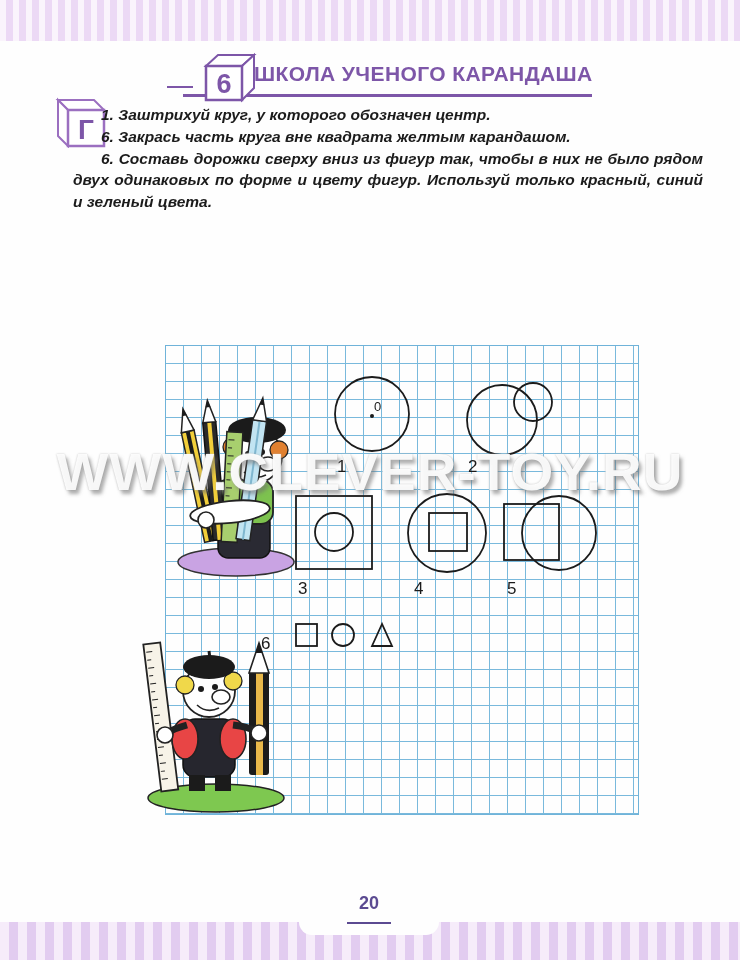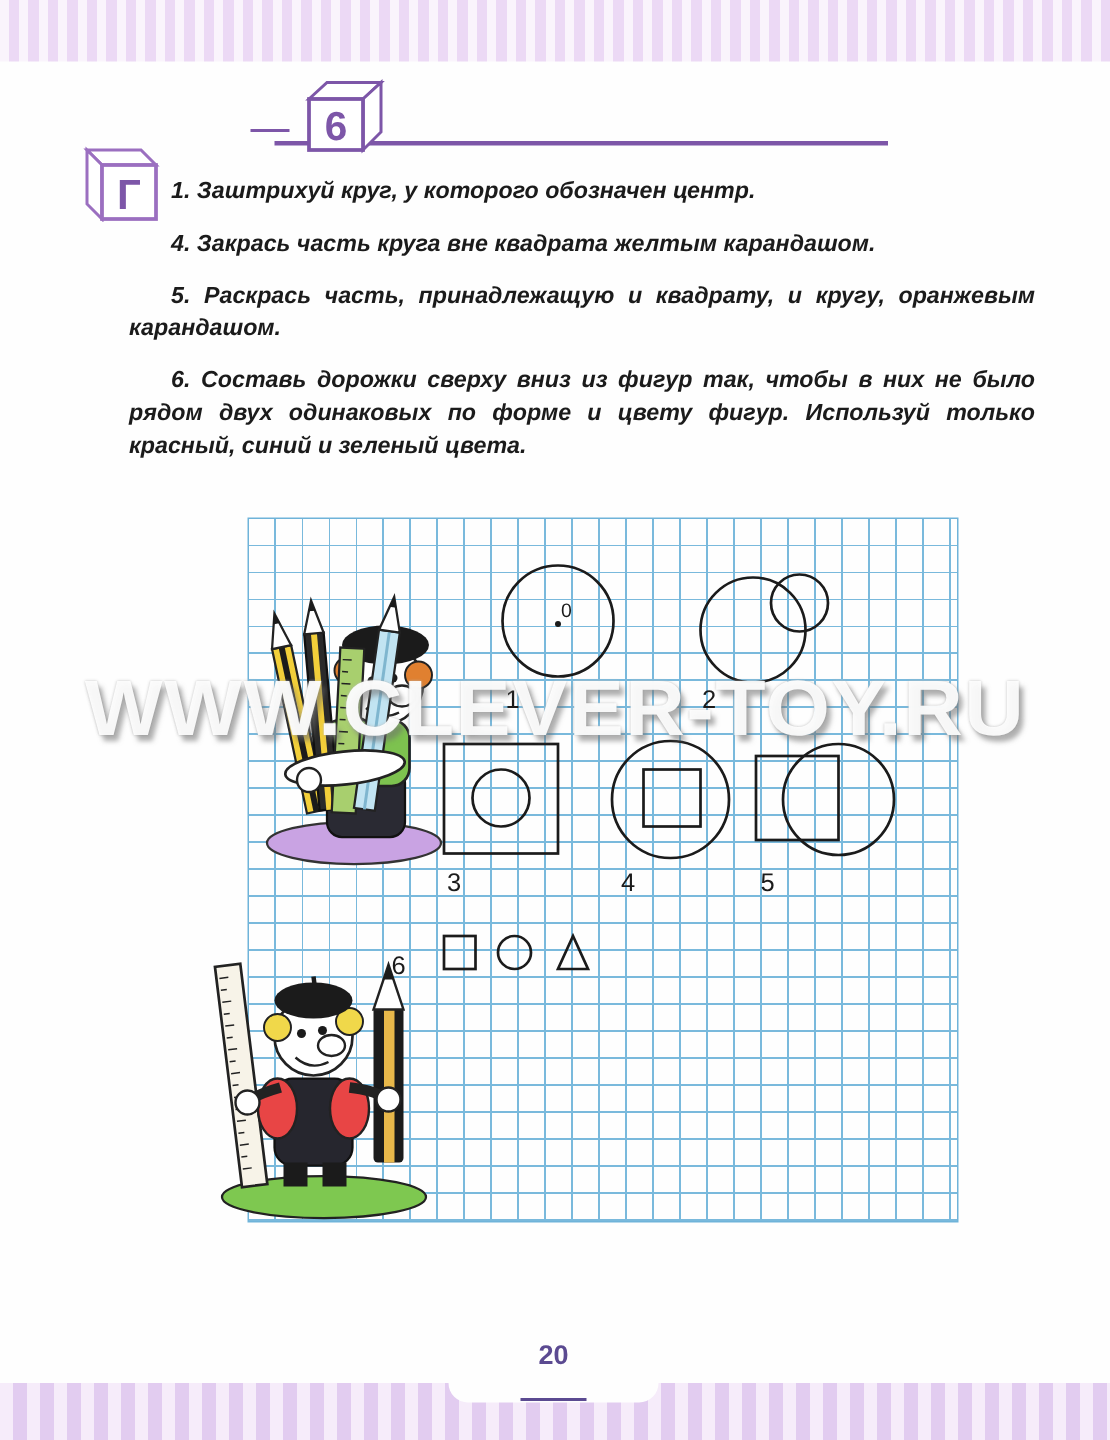--- a/index.html
+++ b/index.html
@@ -19,21 +19,21 @@
   .lesson-cube{position:absolute;left:192px;top:52px;z-index:2;}
   .section-cube{position:absolute;left:52px;top:96px;}
   .lesson-title{position:absolute;left:254px;top:62px;font-size:21px;font-weight:bold;
     color:#7d56a8;letter-spacing:0.4px;white-space:nowrap;}
   .header-line{position:absolute;left:183px;top:94px;width:409px;height:3px;background:#7d56a8;}
   .header-tick{position:absolute;left:167px;top:86px;width:26px;height:2px;background:#7d56a8;}
 
   
   .tasks{position:absolute;left:73px;top:104px;width:630px;font-size:15.5px;
     line-height:21.8px;color:#1b1b1b;font-weight:600;text-align:justify;}
-  .tasks p{margin:13px;text-indent:28px;}
+  .tasks p{margin:0;text-indent:28px;}
   .it{font-style:italic;}
 
   
   .grid{position:absolute;left:165px;top:345px;width:472px;height:468px;background:
     repeating-linear-gradient(to right,transparent 0 17px,#79b9dc 17px 18px),
     repeating-linear-gradient(to bottom,transparent 0 17px,#79b9dc 17px 18px);
     border:1px solid #6fb3d9;z-index:1;}
   .figures{position:absolute;left:165px;top:345px;z-index:2;}
   .fig-label{font-family:"Liberation Sans",sans-serif;}
   .boy-top{position:absolute;left:160px;top:392px;z-index:3;}
@@ -41,49 +41,49 @@
 
   
   .watermark{position:absolute;left:0;top:440px;width:740px;text-align:center;z-index:4;
     font-size:55px;font-weight:bold;letter-spacing:1px;color:rgba(255,255,255,0.92);
     text-shadow:3px 4px 4px rgba(110,110,110,0.55),0 0 2px rgba(185,185,185,0.9);
     transform:scaleY(0.95);pointer-events:none;}
 
   
   .page-number{position:absolute;left:347px;top:893px;width:44px;text-align:center;
     font-size:18px;font-weight:bold;color:#5b4a91;border-bottom:2px solid #5b4a91;
-    padding-bottom:18px;z-index:6;}
+    padding-bottom:8px;z-index:6;}
 </style>
 </head>
 <body>
 
 <div class="page">
 
   <div class="stripe top"></div>
 
   <svg class="lesson-cube" width="66" height="52" viewBox="0 0 66 52">
     <polygon points="14,14 26,3 62,3 50,14" fill="#ffffff" stroke="#7d56a8" stroke-width="2"></polygon>
     <polygon points="50,14 62,3 62,36 50,48" fill="#ffffff" stroke="#7d56a8" stroke-width="2"></polygon>
     <rect x="14" y="14" width="36" height="34" fill="#ffffff" stroke="#7d56a8" stroke-width="2.5"></rect>
     <text x="32" y="41" text-anchor="middle" font-size="27" font-weight="bold" fill="#7d56a8">6</text>
   </svg>
+  <div class="lesson-title">ШКОЛА УЧЕНОГО КАРАНДАША</div>
   <div class="header-line"></div>
   <div class="header-tick"></div>
 
   <svg class="section-cube" width="58" height="52" viewBox="0 0 58 52">
     <polygon points="16,14 6,4 42,4 52,14" fill="#ffffff" stroke="#9b6fc0" stroke-width="2"></polygon>
     <polygon points="16,14 6,4 6,40 16,50" fill="#ffffff" stroke="#9b6fc0" stroke-width="2"></polygon>
     <rect x="16" y="14" width="36" height="36" fill="#ffffff" stroke="#9b6fc0" stroke-width="2.5"></rect>
     <text x="34" y="43" text-anchor="middle" font-size="28" font-weight="bold" fill="#7d56a8">Г</text>
   </svg>
 
   <div class="tasks">
     <p><span class="it">1. Заштрихуй круг, у которого обозначен центр.</span><span></span></p>
-    <p><span class="it">4. Закрась часть круга вне квадрата желтым карандашом.</span><span></span></p>
-    <p><span class="it">5. Раскрась часть, принадлежащую и квадрату, и кругу, оранжевым карандашом.</span><span></span></p>
+    <p><span class="it">6. Закрась часть круга вне квадрата желтым карандашом.</span><span></span></p>
     <p><span class="it">6. Составь дорожки сверху вниз из фигур так, чтобы в них не было рядом двух одинаковых по форме и цвету фигур. Используй только красный, синий и зеленый цвета.</span><span></span></p>
   </div>
 
   <div class="grid"></div>
 
   <svg class="figures" width="472" height="468" viewBox="0 0 472 468">
     <g fill="none" stroke="#1b1b1b" stroke-width="1.8">
       <circle cx="207" cy="69" r="37"></circle>
       <circle cx="207" cy="71" r="2" fill="#1b1b1b" stroke="none"></circle>
       <circle cx="337" cy="75" r="35"></circle>

